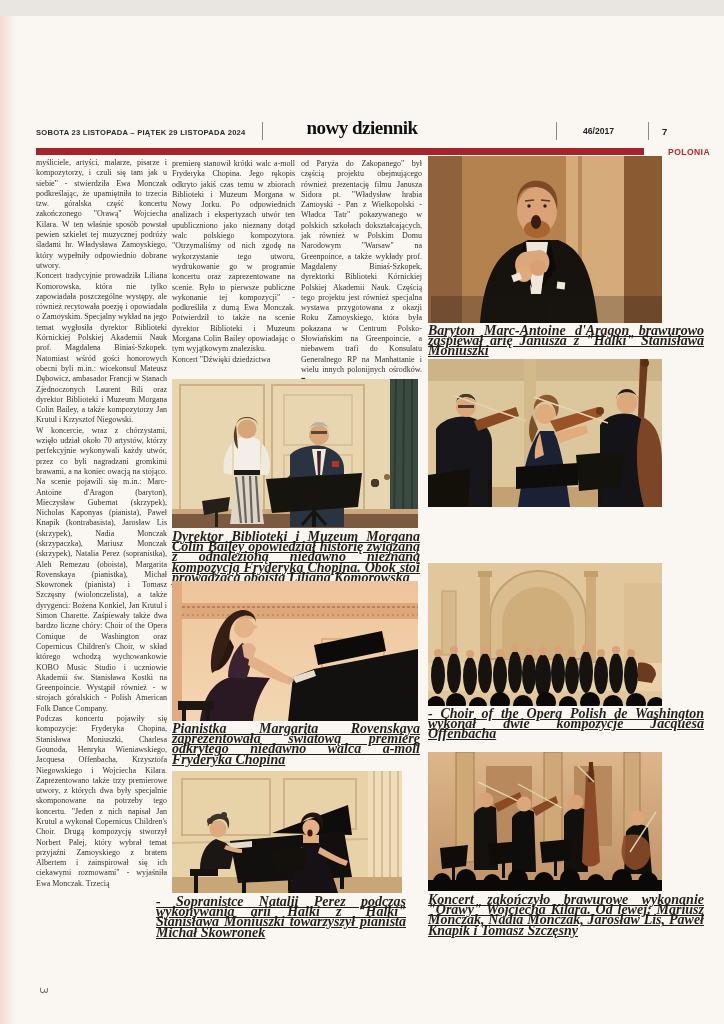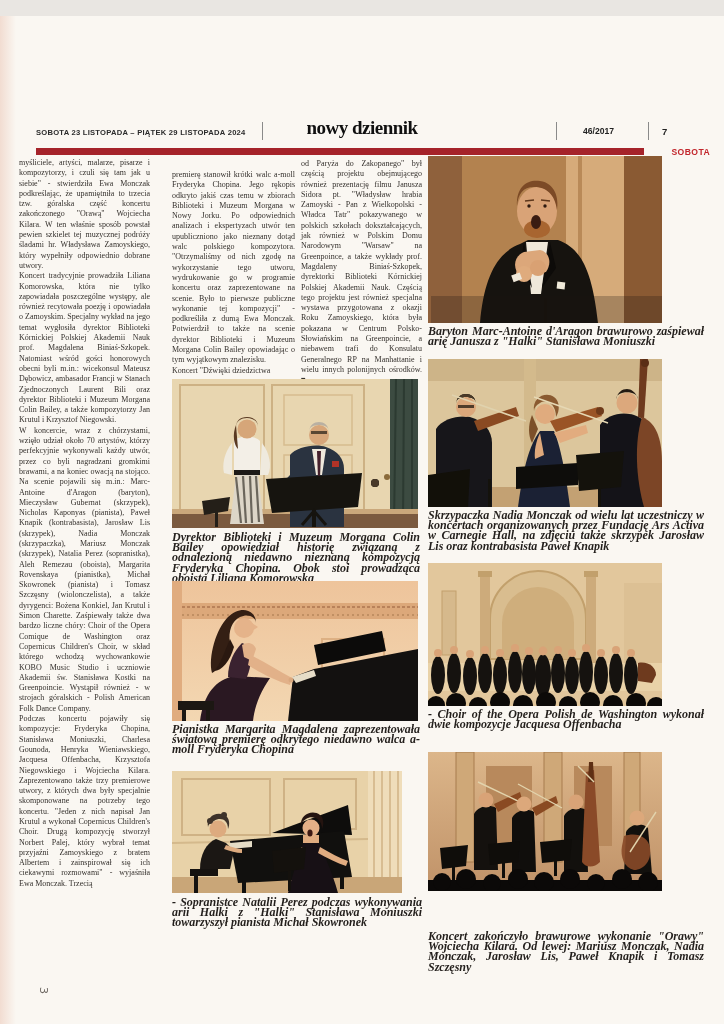--- a/index.html
+++ b/index.html
@@ -17,46 +17,46 @@
   .hdr-page{position:absolute;left:662px;top:110px;font-family:"Liberation Sans",sans-serif;
         font-size:9.5px;font-weight:bold;color:#222;}
   .hdr-sep{position:absolute;top:106px;width:1px;height:18px;background:#8a8a8a;}
   .rule-red{position:absolute;left:36px;top:132px;width:608px;height:7px;background:#a5232a;}
   .section-label{position:absolute;left:650px;top:131px;width:60px;text-align:right;
         font-family:"Liberation Sans",sans-serif;font-size:8.6px;font-weight:bold;
         letter-spacing:.4px;color:#c2262c;}
   
   .col{position:absolute;font-size:8px;line-height:10.3px;text-align:justify;color:#34302c;}
   .col p{margin:0;}
-  #col1{left:19px;top:142px;width:131px;}
-  #col2{left:172px;top:154px;width:123px;}
+  #col1{left:36px;top:142px;width:131px;}
+  #col2{left:172px;top:143px;width:123px;}
   #col3{left:301px;top:143px;width:121px;}
   
   .figure{position:absolute;overflow:hidden;background:#c9a377;}
   .figure svg{display:block;width:100%;height:100%;}
-  .caption{position:absolute;font-size:12px;line-height:10.2px;font-weight:bold;
-        font-style:italic;text-align:justify;color:#231f1c;}
+  .caption{position:absolute;font-size:14px;line-height:10.2px;font-weight:bold;
+        font-style:italic;text-align:justify;color:#231f1c;text-decoration:underline;}
   .fold-mark{position:absolute;left:40px;top:968px;font-size:11px;color:#6b6560;
         transform:rotate(90deg);font-family:"DejaVu Sans",sans-serif;}
 </style>
 </head>
 <body>
 
 <div class="page">
   <div class="scan-edge"></div>
 
   <div class="hdr-date">SOBOTA 23 LISTOPADA – PIĄTEK 29 LISTOPADA 2024</div>
   <div class="masthead">nowy dziennik</div>
   <div class="hdr-sep" style="left:262px"></div>
   <div class="hdr-sep" style="left:556px"></div>
   <div class="hdr-sep" style="left:648px"></div>
   <div class="hdr-issue">46/2017</div>
   <div class="hdr-page">7</div>
   <div class="rule-red"></div>
-  <div class="section-label">SOBOTA</div>
+  <div class="section-label">POLONIA</div>
 
   <div class="col" id="col1">
     <p>myśliciele, artyści, malarze, pisarze i kompozytorzy, i czuli się tam jak u siebie" - stwierdziła Ewa Monczak podkreślając, że upamiętniła to trzecia tzw. góralska część koncertu zakończonego "Orawą" Wojciecha Kilara. W ten właśnie sposób powstał pewien szkielet tej muzycznej podróży śladami hr. Władysława Zamoyskiego, który wypełniły odpowiednio dobrane utwory.</p>
     <p>Koncert tradycyjnie prowadziła Liliana Komorowska, która nie tylko zapowiadała poszczególne występy, ale również recytowała poezję i opowiadała o Zamoyskim. Specjalny wykład na jego temat wygłosiła dyrektor Biblioteki Kórnickiej Polskiej Akademii Nauk prof. Magdalena Biniaś-Szkopek. Natomiast wśród gości honorowych obecni byli m.in.: wicekonsul Mateusz Dębowicz, ambasador Francji w Stanach Zjednoczonych Laurent Bili oraz dyrektor Biblioteki i Muzeum Morgana Colin Bailey, a także kompozytorzy Jan Krutul i Krzysztof Niegowski.</p>
     <p>W koncercie, wraz z chórzystami, wzięło udział około 70 artystów, którzy perfekcyjnie wykonywali każdy utwór, przez co byli nagradzani gromkimi brawami, a na koniec owacją na stojąco. Na scenie pojawili się m.in.: Marc-Antoine d'Aragon (baryton), Mieczysław Gubernat (skrzypek), Nicholas Kaponyas (pianista), Paweł Knapik (kontrabasista), Jarosław Lis (skrzypek), Nadia Monczak (skrzypaczka), Mariusz Monczak (skrzypek), Natalia Perez (sopranistka), Aleh Remezau (oboista), Margarita Rovenskaya (pianistka), Michał Skowronek (pianista) i Tomasz Szczęsny (wiolonczelista), a także dyrygenci: Bożena Konkiel, Jan Krutul i Simon Charette. Zaśpiewały także dwa bardzo liczne chóry: Choir of the Opera Comique de Washington oraz Copernicus Children's Choir, w skład którego wchodzą wychowankowie KOBO Music Studio i uczniowie Akademii św. Stanisława Kostki na Greenpoincie. Wystąpił również - w strojach góralskich - Polish American Folk Dance Company.</p>
     <p>Podczas koncertu pojawiły się kompozycje: Fryderyka Chopina, Stanisława Moniuszki, Charlesa Gounoda, Henryka Wieniawskiego, Jacquesa Offenbacha, Krzysztofa Niegowskiego i Wojciecha Kilara. Zaprezentowano także trzy premierowe utwory, z których dwa były specjalnie skomponowane na potrzeby tego koncertu. "Jeden z nich napisał Jan Krutul a wykonał Copernicus Children's Choir. Drugą kompozycję stworzył Norbert Palej, który wybrał temat przyjaźni Zamoyskiego z bratem Albertem i zainspirował się ich ciekawymi rozmowami" - wyjaśniła Ewa Monczak. Trzecią</p>
   </div>
   <div class="col" id="col2">
     <p>premierę stanowił krótki walc a-moll Fryderyka Chopina. Jego rękopis odkryto jakiś czas temu w zbiorach Biblioteki i Muzeum Morgana w Nowy Jorku. Po odpowiednich analizach i ekspertyzach utwór ten upubliczniono jako nieznany dotąd walc polskiego kompozytora. "Otrzymaliśmy od nich zgodę na wykorzystanie tego utworu, wydrukowanie go w programie koncertu oraz zaprezentowane na scenie. Było to pierwsze publiczne wykonanie tej kompozycji" - podkreśliła z dumą Ewa Monczak. Potwierdził to także na scenie dyrektor Biblioteki i Muzeum Morgana Colin Bailey opowiadając o tym wyjątkowym znalezisku.</p>
     <p>Koncert "Dźwięki dziedzictwa</p>
@@ -178,21 +178,20 @@
       </g>
       <path d="M88,108 L150,104 L150,126 L88,130 Z" fill="#0e0d0b"></path>
       <g>
         <path d="M0,116 L42,110 L40,148 L0,148 Z" fill="#121009"></path>
         <path d="M148,96 L196,92 L193,128 L151,132 Z" fill="#14120c"></path>
         <rect x="170" y="128" width="3" height="20" fill="#14120c"></rect>
         <rect x="60" y="120" width="3" height="28" fill="#14120c"></rect>
       </g>
     </svg>
   </div>
-  <div class="caption" style="left:428px;top:494px;width:276px;">Skrzypaczka Nadia Monczak od wielu lat uczestniczy w koncertach organizowanych przez Fundację Ars Activa w Carnegie Hall, na zdjęciu także skrzypek Jarosław Lis oraz kontrabasista Paweł Knapik</div>
 
   <div class="figure" style="left:172px;top:565px;width:246px;height:140px;">
     <svg viewBox="0 0 246 140" preserveAspectRatio="none">
       <defs>
         <linearGradient id="wallg" x1="0" y1="0" x2="0" y2="1">
           <stop offset="0" stop-color="#eec49b"></stop>
             <stop offset="1" stop-color="#f3d7b2"></stop>
         </linearGradient>
       </defs>
       <rect width="246" height="140" fill="url(#wallg)"></rect>
@@ -215,21 +214,21 @@
         <path d="M80,42 L86,46 L80,50 Z" fill="#e5b38a"></path>
         <path d="M56,36 C68,24 84,28 84,42 C84,36 76,32 68,36 C60,40 56,50 58,62 C50,78 46,90 40,92 C36,76 44,48 56,36 Z" fill="#341f14"></path>
         <path d="M58,58 C52,72 48,84 42,90 C50,90 58,80 62,66 Z" fill="#2a1810"></path>
         <circle cx="119" cy="99" r="2.5" fill="#d9a87e"></circle>
       </g>
       <rect x="6" y="120" width="36" height="9" fill="#1c1713"></rect>
       <rect x="10" y="129" width="4" height="11" fill="#1c1713"></rect>
       <rect x="34" y="129" width="4" height="11" fill="#1c1713"></rect>
     </svg>
   </div>
-  <div class="caption" style="left:172px;top:708px;width:248px;">Pianistka Margarita Magdalena zaprezentowała światową premierę odkrytego niedawno walca a-moll Fryderyka Chopina</div>
+  <div class="caption" style="left:172px;top:708px;width:248px;">Pianistka Margarita Rovenskaya zaprezentowała światową premierę odkrytego niedawno walca a-moll Fryderyka Chopina</div>
 
   <div class="figure" style="left:428px;top:547px;width:234px;height:143px;">
     <svg viewBox="0 0 234 143" preserveAspectRatio="none">
       <rect width="234" height="143" fill="#e2c79c"></rect>
       <path d="M62,96 L62,56 A48,48 0 0 1 158,56 L158,96 Z" fill="#d9bd8f" stroke="#c2a06c" stroke-width="2"></path>
       <path d="M74,96 L74,60 A36,36 0 0 1 146,60 L146,96 Z" fill="#cfae7c"></path>
       <rect x="52" y="8" width="10" height="92" fill="#cdab7b"></rect>
       <rect x="158" y="8" width="10" height="92" fill="#cdab7b"></rect>
       <rect x="50" y="8" width="14" height="6" fill="#c2a06c"></rect>
       <rect x="156" y="8" width="14" height="6" fill="#c2a06c"></rect>
@@ -318,21 +317,21 @@
         <circle cx="139" cy="57" r="8.5" fill="#e3b087"></circle>
         <path d="M129,54 C128,44 140,38 148,44 C152,47 152,54 150,58 C150,47 140,44 134,48 C131,50 129,52 129,54 Z" fill="#241410"></path>
         <ellipse cx="138" cy="62" rx="2.6" ry="3.6" fill="#3c1812"></ellipse>
       </g>
       <g>
         <path d="M100,80 L134,76 L132,98 L102,102 Z" fill="#14110d"></path>
         <rect x="116" y="100" width="3" height="20" fill="#14110d"></rect>
       </g>
     </svg>
   </div>
-  <div class="caption" style="left:172px;top:881px;width:250px;">- Sopranistce Natalii Perez podczas wykonywania arii Halki z "Halki" Stanisława Moniuszki towarzyszył pianista Michał Skowronek</div>
+  <div class="caption" style="left:156px;top:881px;width:250px;">- Sopranistce Natalii Perez podczas wykonywania arii Halki z "Halki" Stanisława Moniuszki towarzyszył pianista Michał Skowronek</div>
 
   <div class="figure" style="left:428px;top:736px;width:234px;height:139px;">
     <svg viewBox="0 0 234 139" preserveAspectRatio="none">
       <defs>
         <linearGradient id="stg" x1="0" y1="0" x2="0" y2="1">
           <stop offset="0" stop-color="#dcb68a"></stop>
             <stop offset="1" stop-color="#c09268"></stop>
         </linearGradient>
       </defs>
       <rect width="234" height="139" fill="url(#stg)"></rect>
@@ -375,16 +374,16 @@
           <circle cx="64" cy="131" r="9"></circle>
         <circle cx="90" cy="127" r="10"></circle>
           <circle cx="116" cy="130" r="10"></circle>
           <circle cx="142" cy="127" r="10"></circle>
         <circle cx="168" cy="131" r="9"></circle>
           <circle cx="194" cy="127" r="10"></circle>
           <circle cx="220" cy="130" r="10"></circle>
       </g>
     </svg>
   </div>
-  <div class="caption" style="left:428px;top:915px;width:276px;">Koncert zakończyło brawurowe wykonanie "Orawy" Wojciecha Kilara. Od lewej: Mariusz Monczak, Nadia Monczak, Jarosław Lis, Paweł Knapik i Tomasz Szczęsny</div>
+  <div class="caption" style="left:428px;top:879px;width:276px;">Koncert zakończyło brawurowe wykonanie "Orawy" Wojciecha Kilara. Od lewej: Mariusz Monczak, Nadia Monczak, Jarosław Lis, Paweł Knapik i Tomasz Szczęsny</div>
 
   <div class="fold-mark">3</div>
 </div>
 
 </body></html>

